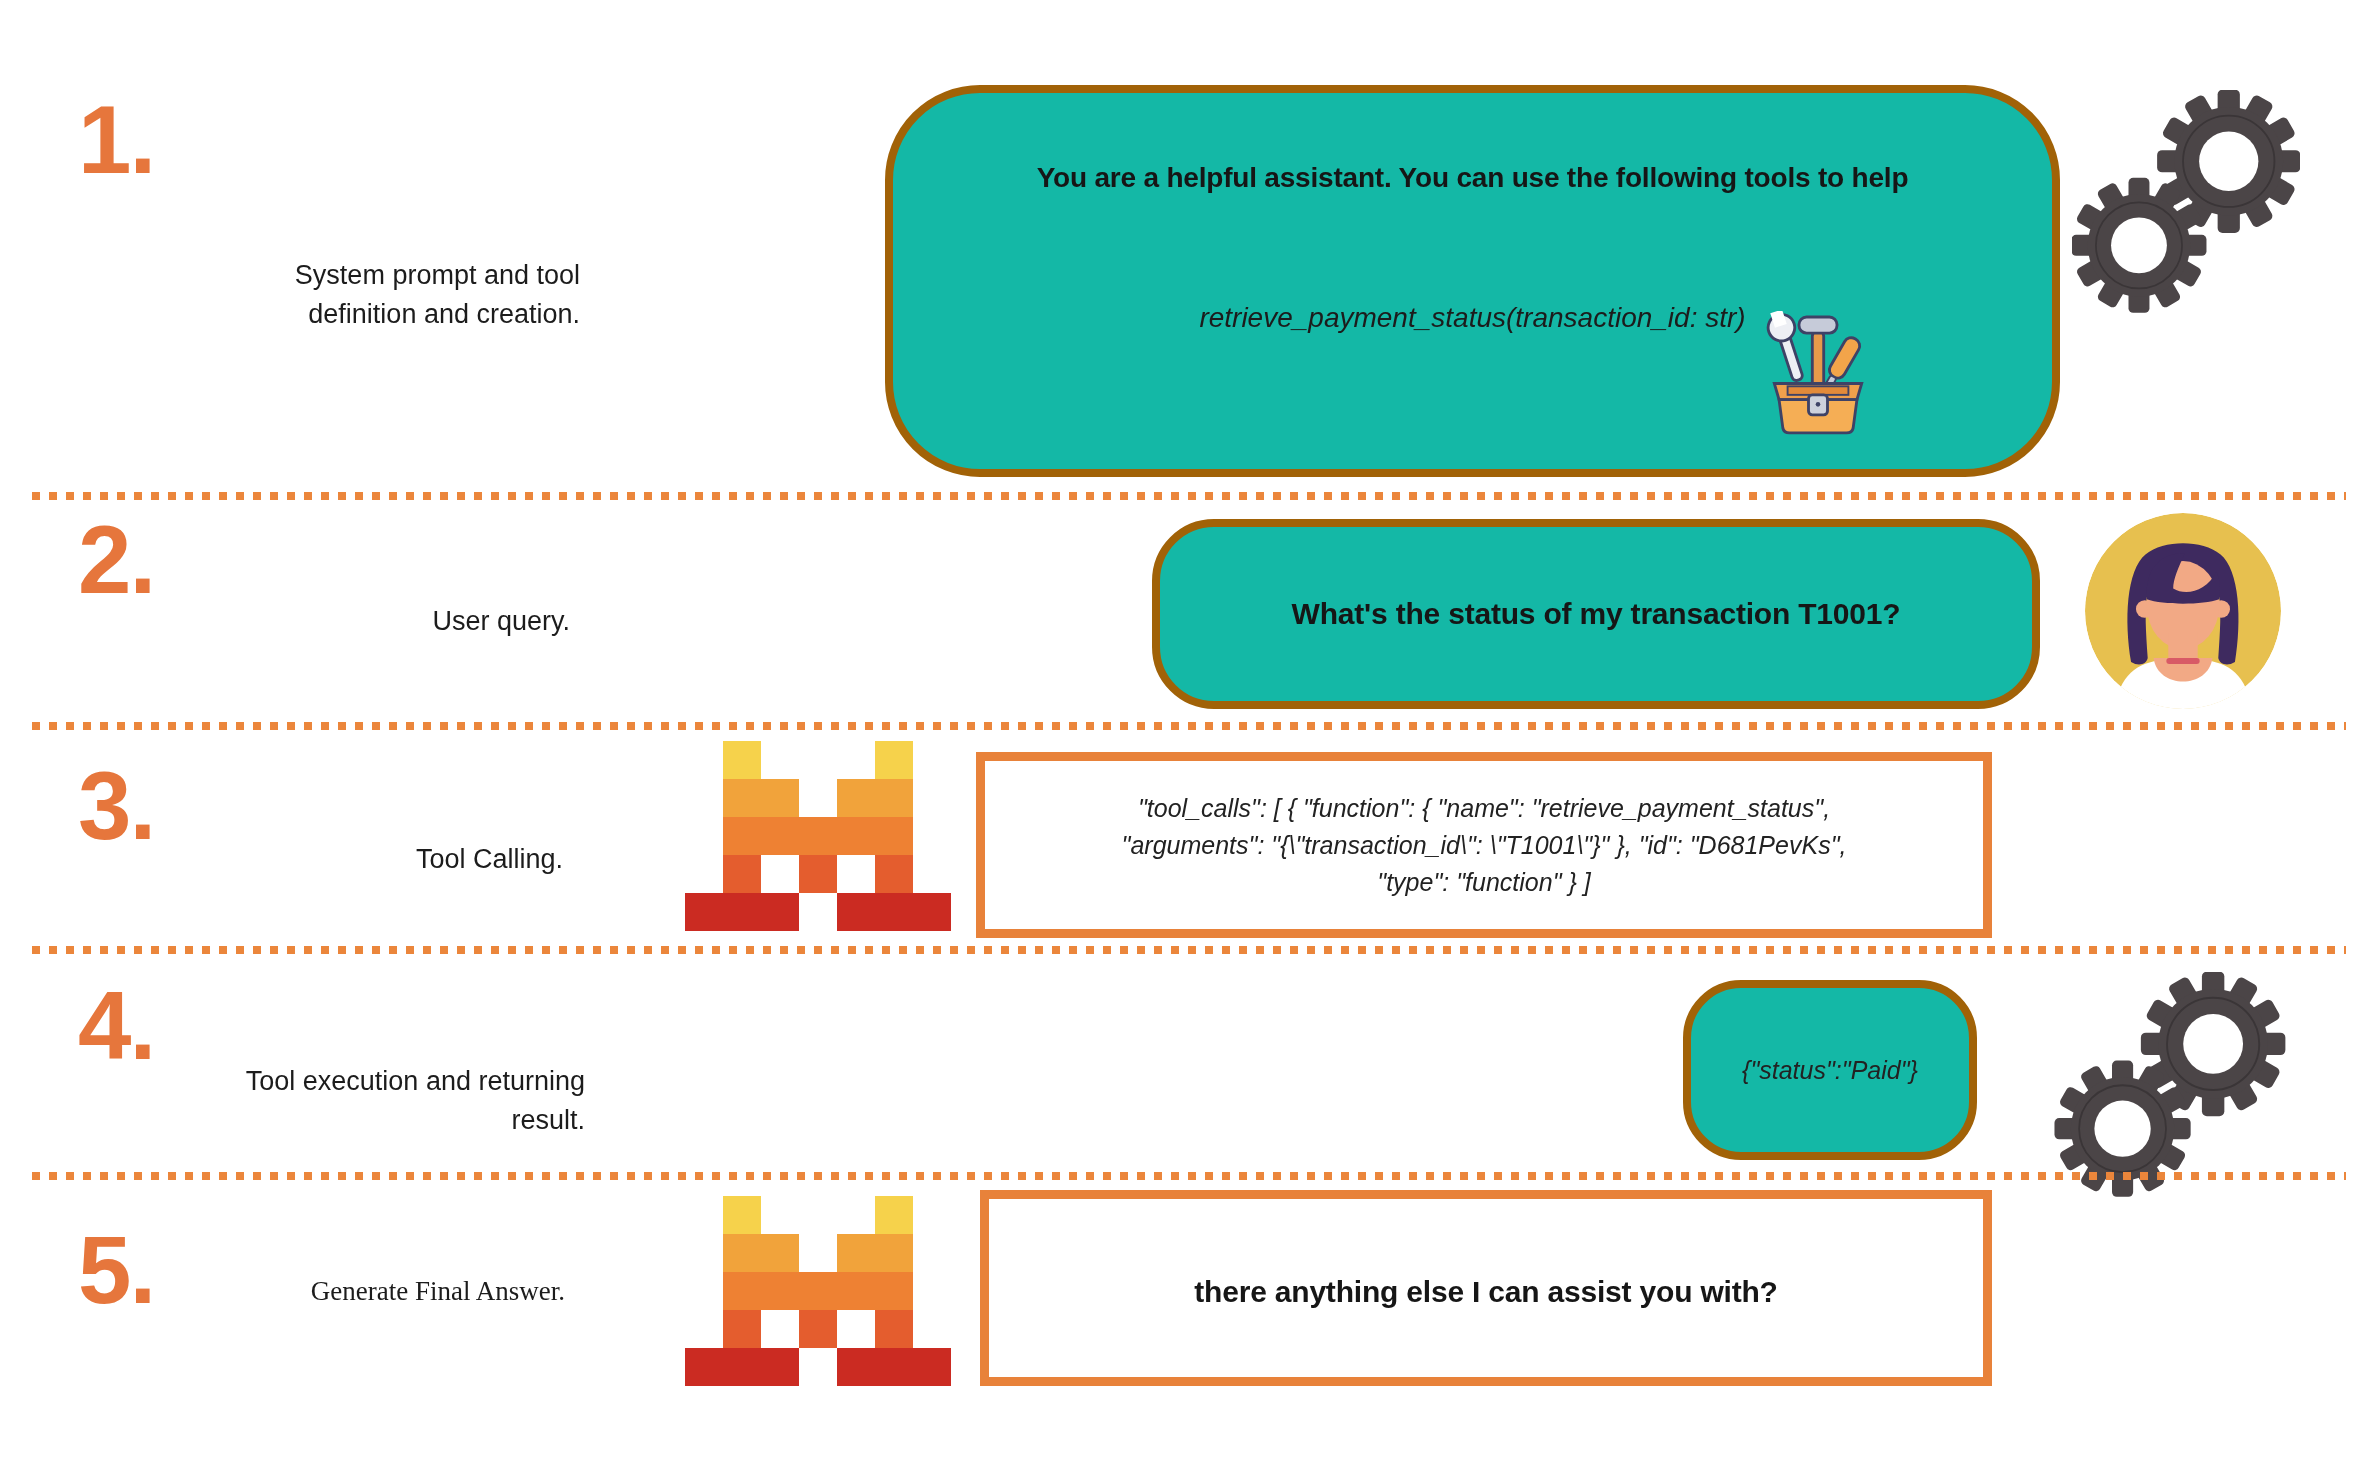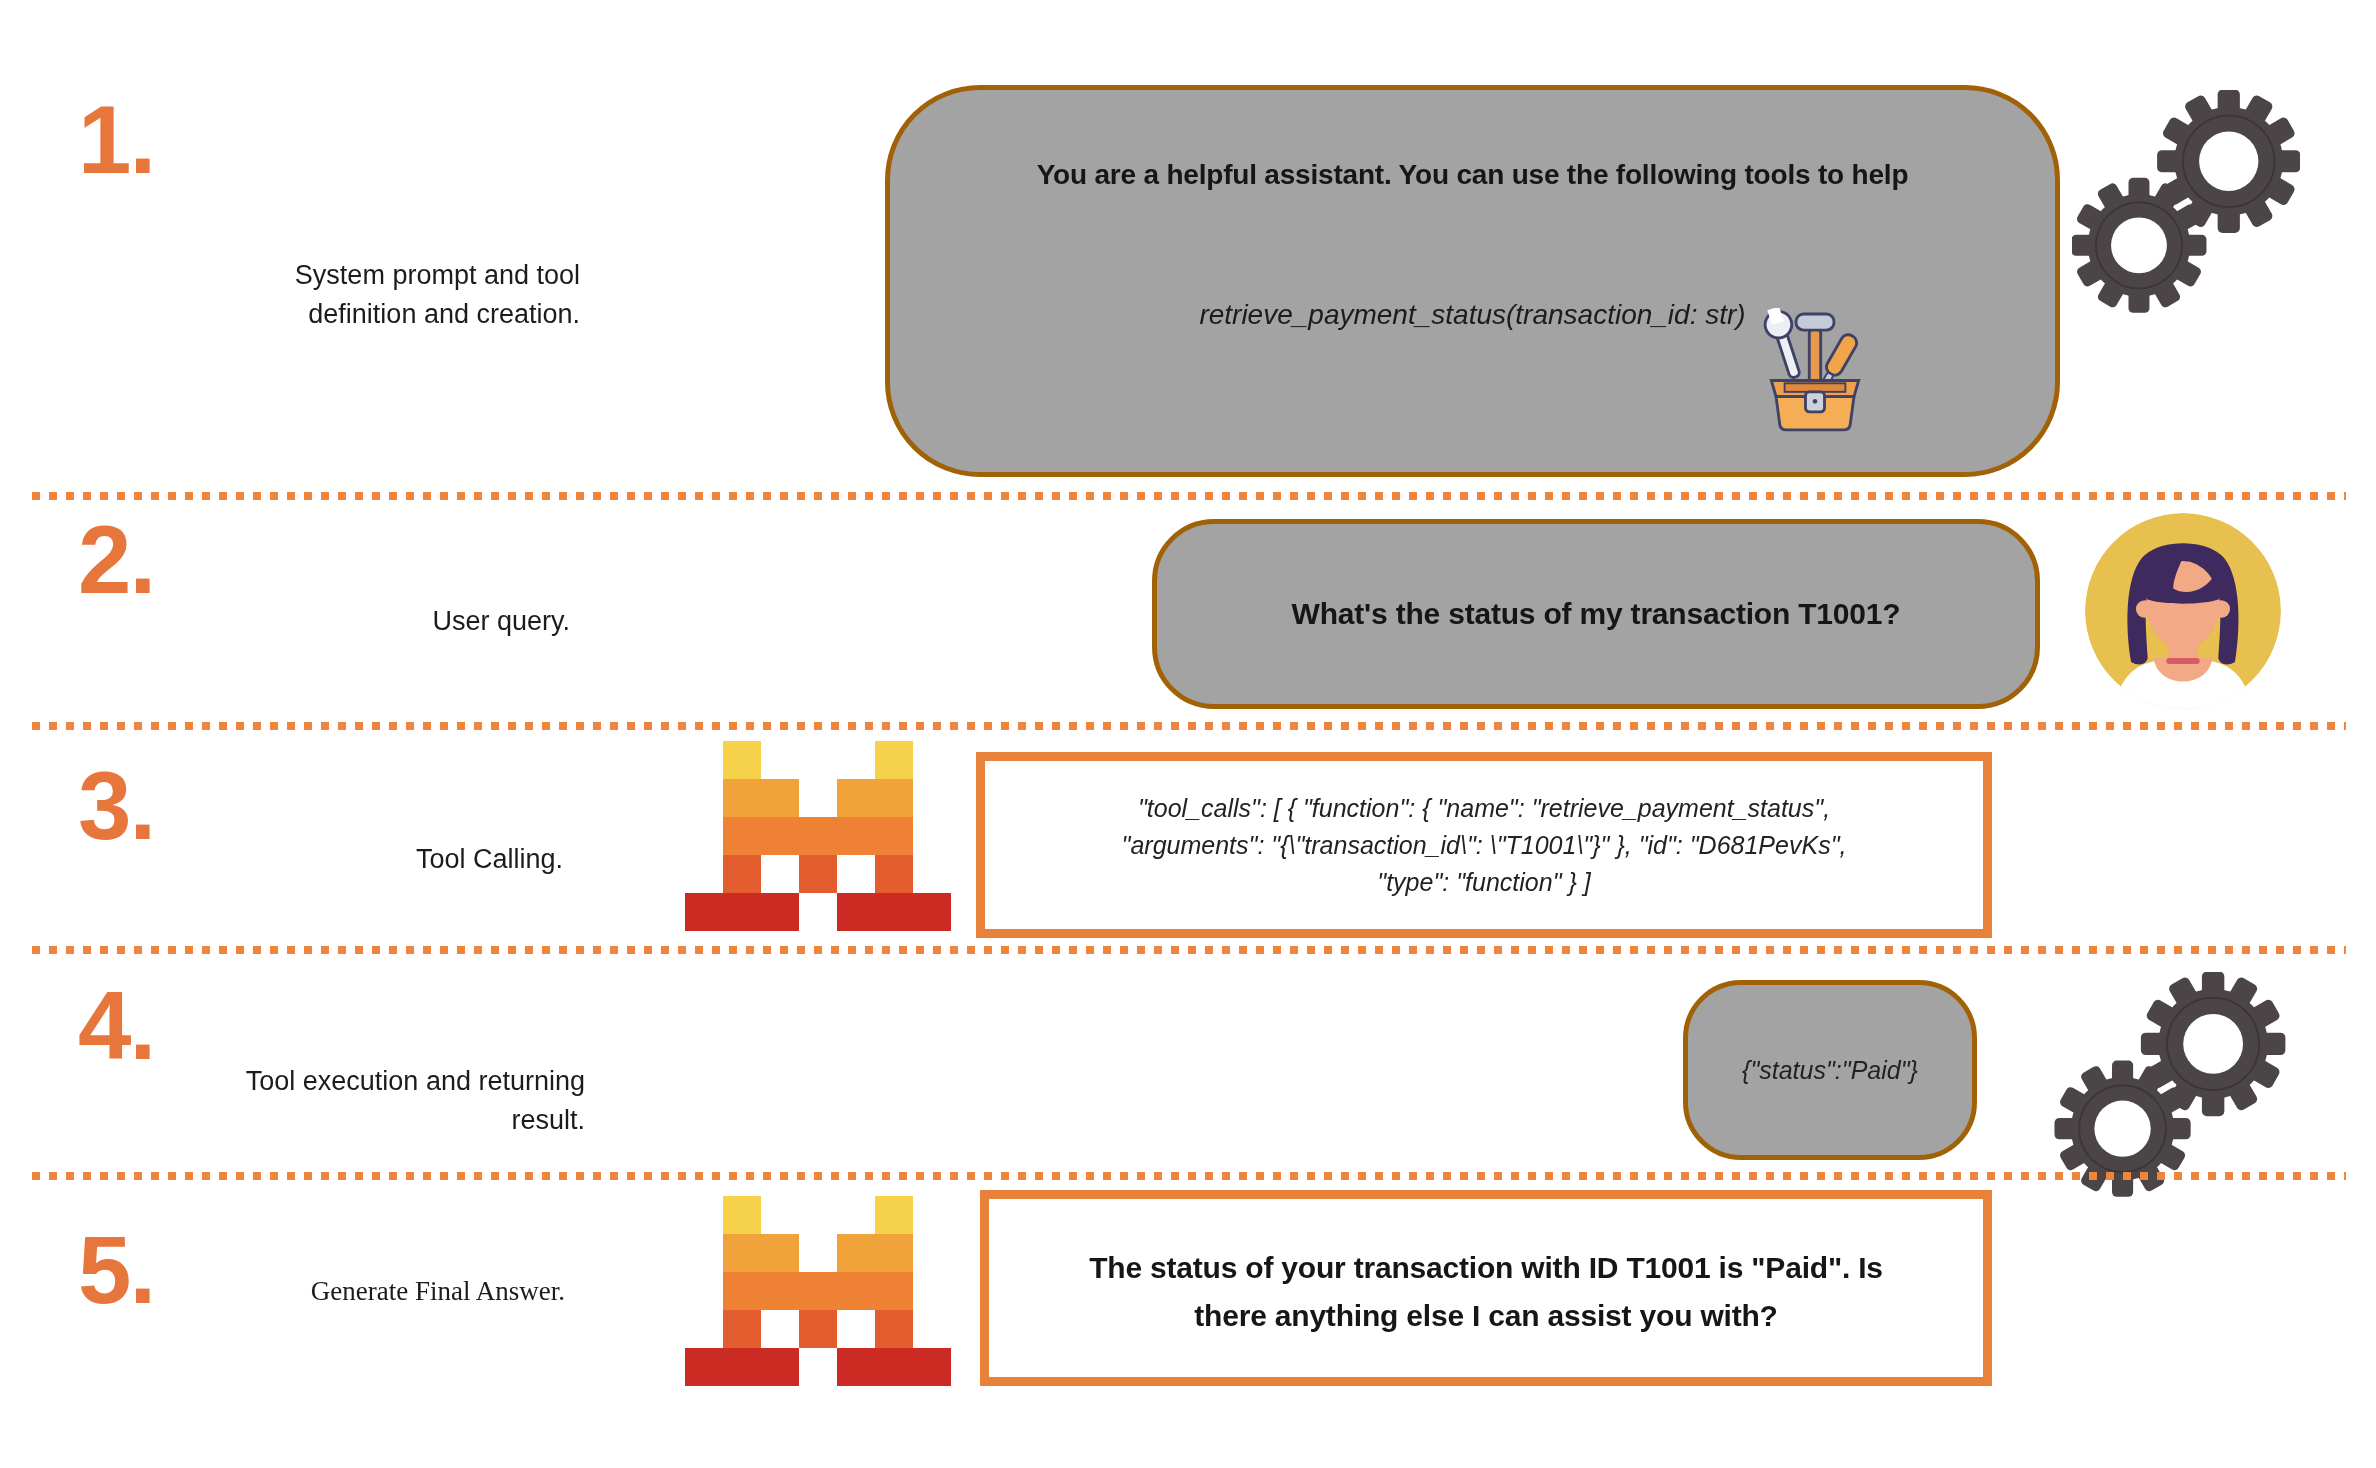--- a/index.html
+++ b/index.html
@@ -1,21 +1,21 @@
 <!DOCTYPE html>
 <html><head>
 <meta charset="utf-8">
 <style>
   html,body{margin:0;padding:0;background:#ffffff;}
   body{width:2376px;height:1468px;position:relative;overflow:hidden;
        font-family:"Liberation Sans", sans-serif;color:#161616;}
   .abs{position:absolute;}
   .step-num{font-size:96px;font-weight:bold;color:#E6763C;line-height:1;letter-spacing:-2px;}
   .step-label{font-size:27px;color:#1c1c1c;text-align:right;line-height:1.45;}
-  .bubble{border:5px solid #a16207;background:#a3a3a3;box-sizing:border-box;}
+  .bubble{border:8px solid #a16207;background:#14b8a6;box-sizing:border-box;}
   .bubble1{border-radius:95px;}
   .bubble2{border-radius:62px;display:flex;align-items:center;justify-content:center;}
   .bubble4{border-radius:58px;display:flex;align-items:center;justify-content:center;}
   .bold-line{font-size:28px;font-weight:bold;text-align:center;line-height:45px;white-space:nowrap;letter-spacing:-0.2px;}
   .bold-line-lg{font-size:30px;font-weight:bold;text-align:center;line-height:48px;white-space:nowrap;letter-spacing:-0.2px;}
   .code-line{font-size:28px;font-style:italic;text-align:center;line-height:44px;white-space:nowrap;color:#1c1c1c;}
   .json-line{font-size:25px;font-style:italic;text-align:center;line-height:37px;white-space:nowrap;color:#222;}
   .orange-box{border:9px solid #E8823A;background:#fff;box-sizing:border-box;
               display:flex;flex-direction:column;justify-content:center;align-items:center;}
   .sep{height:8px;background:repeating-linear-gradient(90deg,#EB863B 0 8px,transparent 8px 17px);}
@@ -227,15 +227,14 @@
     <div class="logo-cell" style="background: rgb(203, 43, 34);"></div>
     <div class="logo-cell" style="background: rgb(203, 43, 34);"></div>
     <div class="logo-cell" style="background: rgb(203, 43, 34);"></div>
     <div class="logo-cell"></div>
     <div class="logo-cell" style="background: rgb(203, 43, 34);"></div>
     <div class="logo-cell" style="background: rgb(203, 43, 34);"></div>
     <div class="logo-cell" style="background: rgb(203, 43, 34);"></div>
   </div>
 
 <div class="abs orange-box" style="left:980px;top:1190px;width:1012px;height:196px;padding-top:8px;">
-  <div class="bold-line-lg">The status of your transaction with ID T1001 is "Paid". Is</div>
   <div class="bold-line-lg">there anything else I can assist you with?</div>
 </div>
 
 </body></html>

